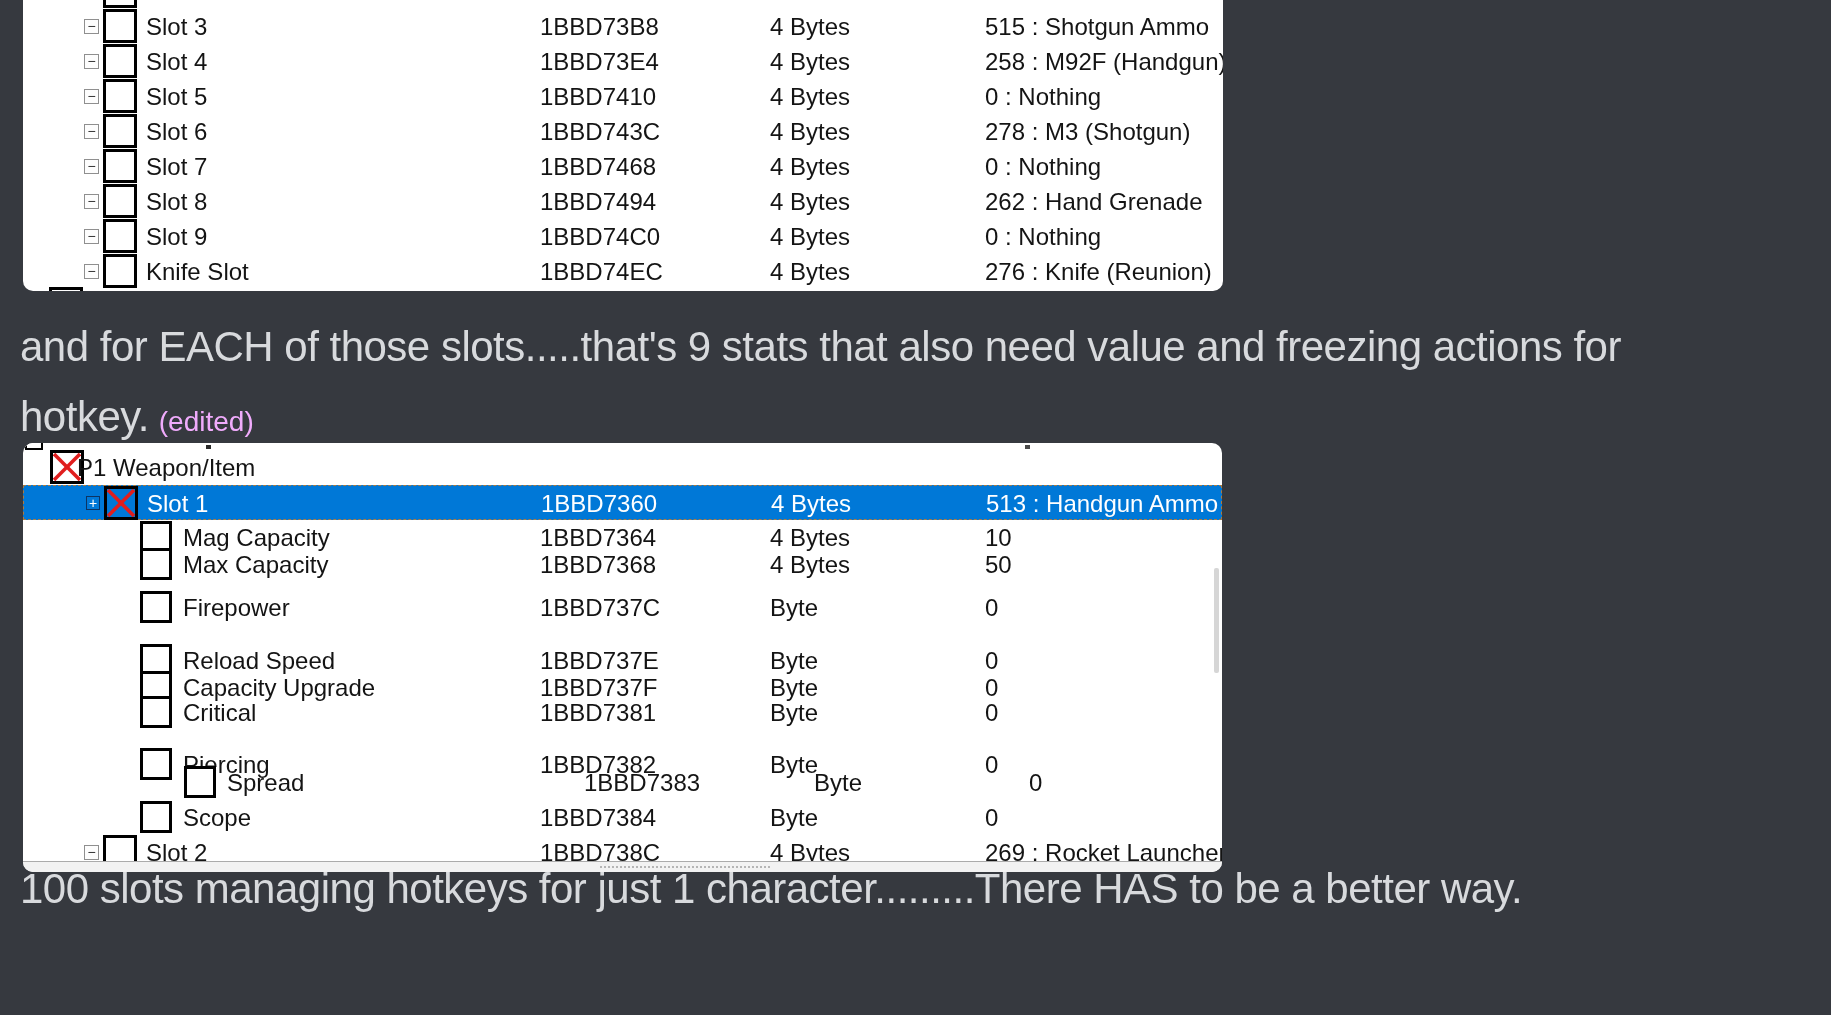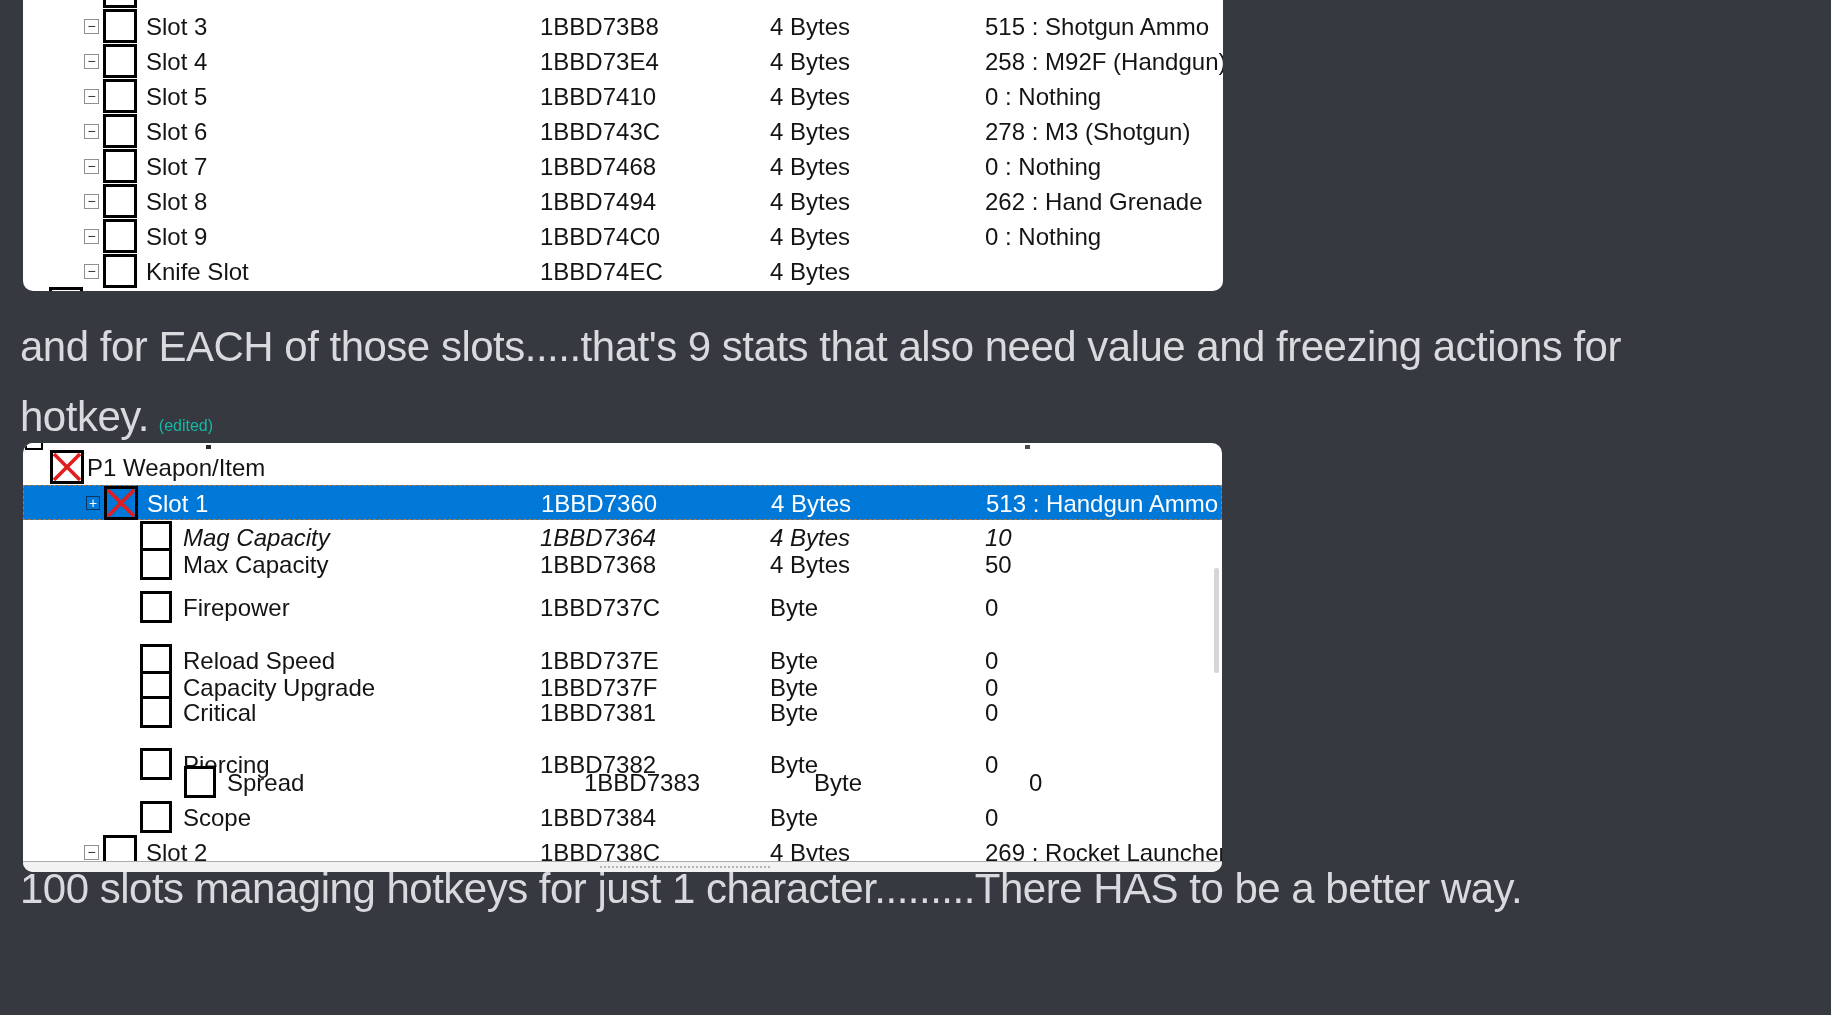--- a/index.html
+++ b/index.html
@@ -12,35 +12,35 @@
 
   
   .msg {
     position:absolute; left:20px; width:1800px;
     color:#d8dadd; font-size:42px; line-height:70px;
     letter-spacing:-0.5px; white-space:nowrap;
   }
   .msg-1 { top:312px; }
   .msg-2 { top:854px; }
   .edited {
-    font-size:16px; color:#14b8a6; letter-spacing:0;
+    font-size:28px; color:#f0abfc; letter-spacing:0;
     margin-left:10px;
   }
 
   
   .ce-panel {
     position:absolute; left:23px; background:#ffffff; overflow:hidden;
     color:#141414; font-size:24px;
   }
   #panel-top    { top:0;     width:1200px; height:291px; border-radius:0 0 10px 10px; }
   #panel-bottom { top:443px; width:1199px; height:429px; border-radius:10px; }
 
   .ce-row { position:absolute; left:0; right:0; height:35px; }
   .cell { position:absolute; top:0; line-height:35px; white-space:nowrap; }
-  .c-label-group { left:64px; }
+  .c-label-group { left:54px; }
   .c-label-slot  { left:123px; }
   .c-label-stat  { left:160px; }
   .c-addr { left:517px; }
   .c-type { left:747px; }
   .c-val  { left:962px; }
 
   
   .expander {
     position:absolute; left:61px; top:10px; width:15px; height:15px;
     border:1px solid #8f8f8f; background:#fdfdfd; color:#333;
@@ -141,20 +141,21 @@
       <span class="cell c-addr">1BBD74C0</span>
       <span class="cell c-type">4 Bytes</span>
       <span class="cell c-val">0 : Nothing</span>
     </div>
     <div class="ce-row" style="top: 254px;">
       <div class="expander">−</div>
       <div class="cb cb-slot"></div>
       <span class="cell c-label-slot">Knife Slot</span>
       <span class="cell c-addr">1BBD74EC</span>
       <span class="cell c-type">4 Bytes</span>
+      <span class="cell c-val">276 : Knife (Reunion)</span>
     </div>
   </div>
 
 <div class="msg msg-1">
   <div>and for EACH of those slots.....that's 9 stats that also need value and freezing actions for</div>
   <div><span>hotkey.</span><span class="edited">(edited)</span></div>
 </div>
 
 <div id="panel-bottom" class="ce-panel">
 
@@ -177,21 +178,21 @@
         <svg viewBox="0 0 28 28">
           <line x1="1" y1="1" x2="27" y2="27"></line>
           <line x1="27" y1="1" x2="1" y2="27"></line>
         </svg>
       </div>
       <span class="cell c-label-slot">Slot 1</span>
       <span class="cell c-addr">1BBD7360</span>
       <span class="cell c-type">4 Bytes</span>
       <span class="cell c-val">513 : Handgun Ammo</span>
     </div>
-    <div class="ce-row" style="top: 77px; font-style: italic;">
+    <div class="ce-row" style="top: 77px;">
       <div class="cb cb-stat"></div>
       <span class="cell c-label-stat">Mag Capacity</span>
       <span class="cell c-addr">1BBD7364</span>
       <span class="cell c-type">4 Bytes</span>
       <span class="cell c-val">10</span>
     </div>
     <div class="ce-row" style="top: 104px;">
       <div class="cb cb-stat"></div>
       <span class="cell c-label-stat">Max Capacity</span>
       <span class="cell c-addr">1BBD7368</span>

